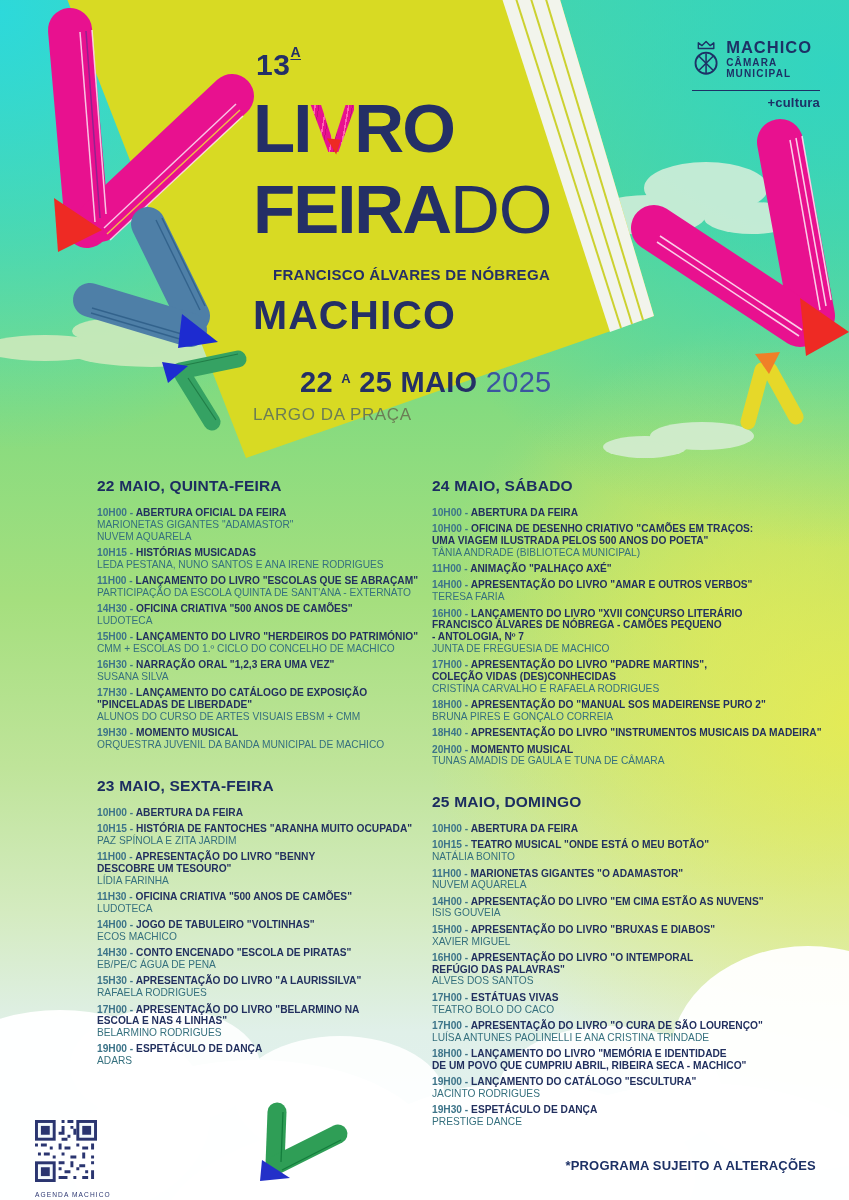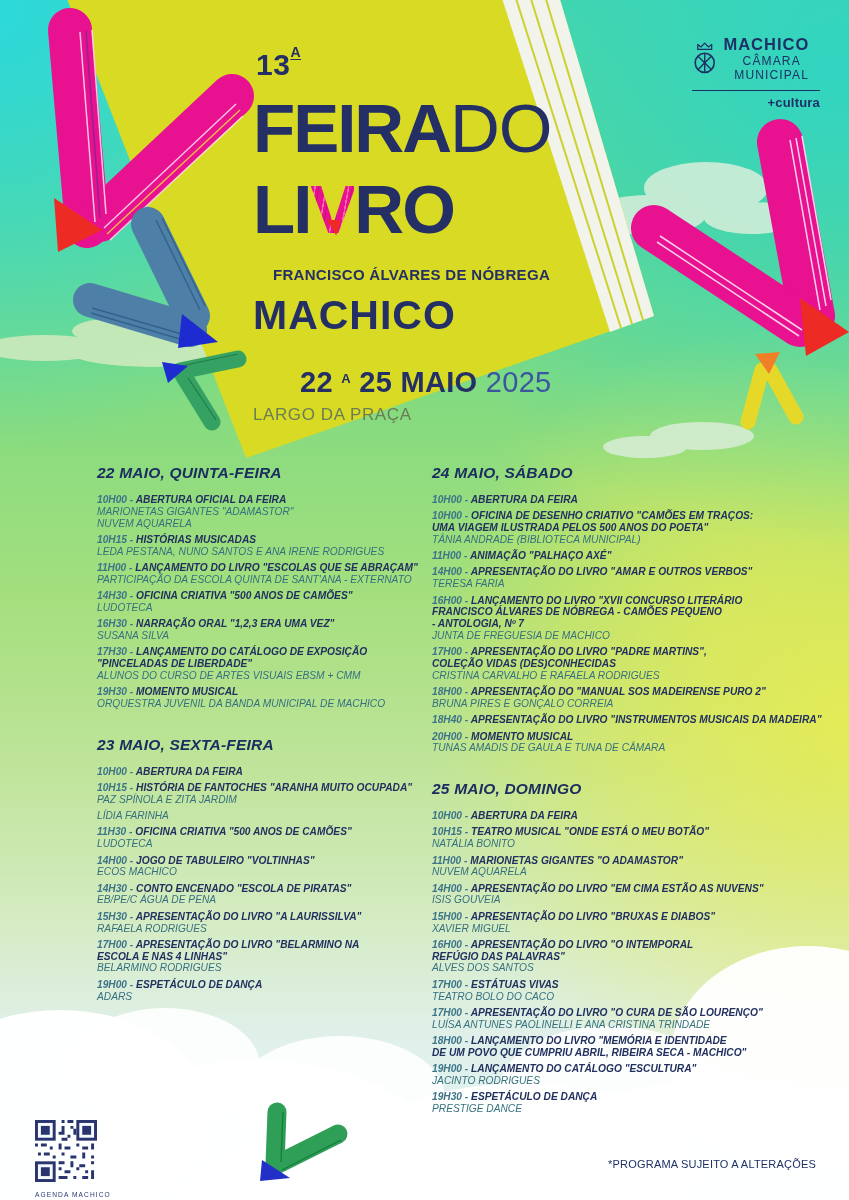--- a/index.html
+++ b/index.html
@@ -35,40 +35,40 @@
   .city{font-size:41px;font-weight:700;letter-spacing:1px;margin-top:9px;}
   .dates{font-size:29px;font-weight:700;margin-top:27px;letter-spacing:.3px;text-align:right;}
   .dates sup{font-size:13px;vertical-align:9px;}
   .dates .year{font-weight:400;color:#3b55a0;}
   .venue{font-size:17px;font-weight:400;color:#6b7d55;letter-spacing:.6px;margin-top:6px;}
 
   
   .logo{position:absolute;left:692px;top:33px;width:128px;color:#1d3166;z-index:3;}
   .logo-row{display:flex;align-items:center;gap:6px;}
   .logo-name{font-size:16.5px;font-weight:700;letter-spacing:1px;line-height:1;}
-  .logo-sub{font-size:12px;font-weight:400;letter-spacing:1.15px;margin-top:2px;text-align:center;}
+  .logo-sub{font-size:10px;font-weight:700;letter-spacing:1.15px;margin-top:2px;}
   .logo-rule{height:1px;background:#1d3166;margin:5px 0 4px 0;}
   .logo-tag{font-size:13px;font-weight:700;text-align:right;letter-spacing:.2px;}
 
   
-  .col{position:absolute;top:464px;z-index:3;font-style:italic;}
+  .col{position:absolute;top:477px;z-index:3;}
   .col-left{left:97px;width:335px;}
   .col-right{left:432px;width:392px;}
   .day{margin:0 0 26px 0;}
   .day-h{font-size:15.5px;font-weight:700;letter-spacing:.2px;color:#1c2d60;margin:0 0 12px 0;}
   .ev{margin:0 0 4.5px 0;}
   .ev-line{margin:0;font-size:10.2px;line-height:11.8px;}
   .ev-time,.ev-dash{font-weight:700;color:#3d7489;}
   .ev-title{font-weight:700;color:#22305f;white-space:pre-line;}
   .ev-detail{font-size:10.2px;line-height:11.8px;font-weight:400;color:#35707e;}
 
   
   .qr-wrap{position:absolute;left:35px;top:1120px;z-index:4;text-align:left;}
   .qr-caption{font-size:6.6px;font-weight:400;letter-spacing:1.1px;color:#2a3570;margin-top:5px;}
-  .disclaimer{position:absolute;right:33px;top:1158px;z-index:4;font-size:11px;font-weight:400;
+  .disclaimer{position:absolute;right:33px;top:1158px;z-index:4;font-size:13px;font-weight:700;
       letter-spacing:.2px;color:#1d3166;}
 </style>
 </head>
 <body>
 
 <div class="poster">
 
   <svg class="decor" width="849" height="1200" viewBox="0 0 849 1200" aria-hidden="true">
 
     <g fill="#d9efdc" opacity="0.85">
@@ -181,24 +181,24 @@
     </div>
     <div class="logo-rule"></div>
     <div class="logo-tag">+cultura</div>
   </div>
 
   <div class="title-block">
     <div class="edition">
       <span>13</span><sup>A</sup>
     </div>
     <div class="t1">
+      <span>LI</span><span class="v-letter">V</span><span>RO</span>
+    </div>
+    <div class="t1">
       <span>FEIRA</span><span class="light">DO</span>
-    </div>
-    <div class="t1">
-      <span>LI</span><span class="v-letter">V</span><span>RO</span>
     </div>
     <div class="fair-subtitle">FRANCISCO ÁLVARES DE NÓBREGA</div>
     <div class="city">MACHICO</div>
     <div class="dates">
       <span>22</span> <sup>A</sup> <span>25 MAIO</span> <span class="year">2025</span>
     </div>
     <div class="venue">LARGO DA PRAÇA</div>
   </div>
 
   <div class="col col-left">
@@ -215,20 +215,24 @@
         </div>
         <div class="ev">
           <p class="ev-line"><span class="ev-time">11H00</span><span class="ev-dash"> - </span><span class="ev-title">LANÇAMENTO DO LIVRO "ESCOLAS QUE SE ABRAÇAM"</span></p>
           <div class="ev-detail">PARTICIPAÇÃO DA ESCOLA QUINTA DE SANT'ANA - EXTERNATO</div>
         </div>
         <div class="ev">
           <p class="ev-line"><span class="ev-time">14H30</span><span class="ev-dash"> - </span><span class="ev-title">OFICINA CRIATIVA  "500 ANOS DE CAMÕES"</span></p>
           <div class="ev-detail">LUDOTECA</div>
         </div>
         <div class="ev">
+          <p class="ev-line"><span class="ev-time">15H00</span><span class="ev-dash"> - </span><span class="ev-title">LANÇAMENTO DO LIVRO "HERDEIROS DO PATRIMÓNIO"</span></p>
+          <div class="ev-detail">CMM + ESCOLAS DO 1.º CICLO DO CONCELHO DE MACHICO</div>
+        </div>
+        <div class="ev">
           <p class="ev-line"><span class="ev-time">16H30</span><span class="ev-dash"> - </span><span class="ev-title">NARRAÇÃO ORAL "1,2,3 ERA UMA VEZ"</span></p>
           <div class="ev-detail">SUSANA SILVA</div>
         </div>
         <div class="ev">
           <p class="ev-line"><span class="ev-time">17H30</span><span class="ev-dash"> - </span><span class="ev-title">LANÇAMENTO DO CATÁLOGO DE EXPOSIÇÃO
 "PINCELADAS DE LIBERDADE"</span></p>
           <div class="ev-detail">ALUNOS DO CURSO DE ARTES VISUAIS EBSM + CMM</div>
         </div>
         <div class="ev">
           <p class="ev-line"><span class="ev-time">19H30</span><span class="ev-dash"> - </span><span class="ev-title">MOMENTO MUSICAL</span></p>
@@ -238,20 +242,22 @@
       <section class="day">
         <h2 class="day-h">23 MAIO, SEXTA-FEIRA</h2>
         <div class="ev">
           <p class="ev-line"><span class="ev-time">10H00</span><span class="ev-dash"> - </span><span class="ev-title">ABERTURA DA FEIRA</span></p>
         </div>
         <div class="ev">
           <p class="ev-line"><span class="ev-time">10H15</span><span class="ev-dash"> - </span><span class="ev-title">HISTÓRIA DE FANTOCHES "ARANHA MUITO OCUPADA"</span></p>
           <div class="ev-detail">PAZ SPÍNOLA E ZITA JARDIM</div>
         </div>
         <div class="ev">
+          <p class="ev-line"><span class="ev-time">11H00</span><span class="ev-dash"> - </span><span class="ev-title">APRESENTAÇÃO DO LIVRO "BENNY
+DESCOBRE UM TESOURO"</span></p>
           <div class="ev-detail">LÍDIA FARINHA</div>
         </div>
         <div class="ev">
           <p class="ev-line"><span class="ev-time">11H30</span><span class="ev-dash"> - </span><span class="ev-title">OFICINA CRIATIVA "500 ANOS DE CAMÕES"</span></p>
           <div class="ev-detail">LUDOTECA</div>
         </div>
         <div class="ev">
           <p class="ev-line"><span class="ev-time">14H00</span><span class="ev-dash"> - </span><span class="ev-title">JOGO DE TABULEIRO "VOLTINHAS"</span></p>
           <div class="ev-detail">ECOS MACHICO</div>
         </div>

